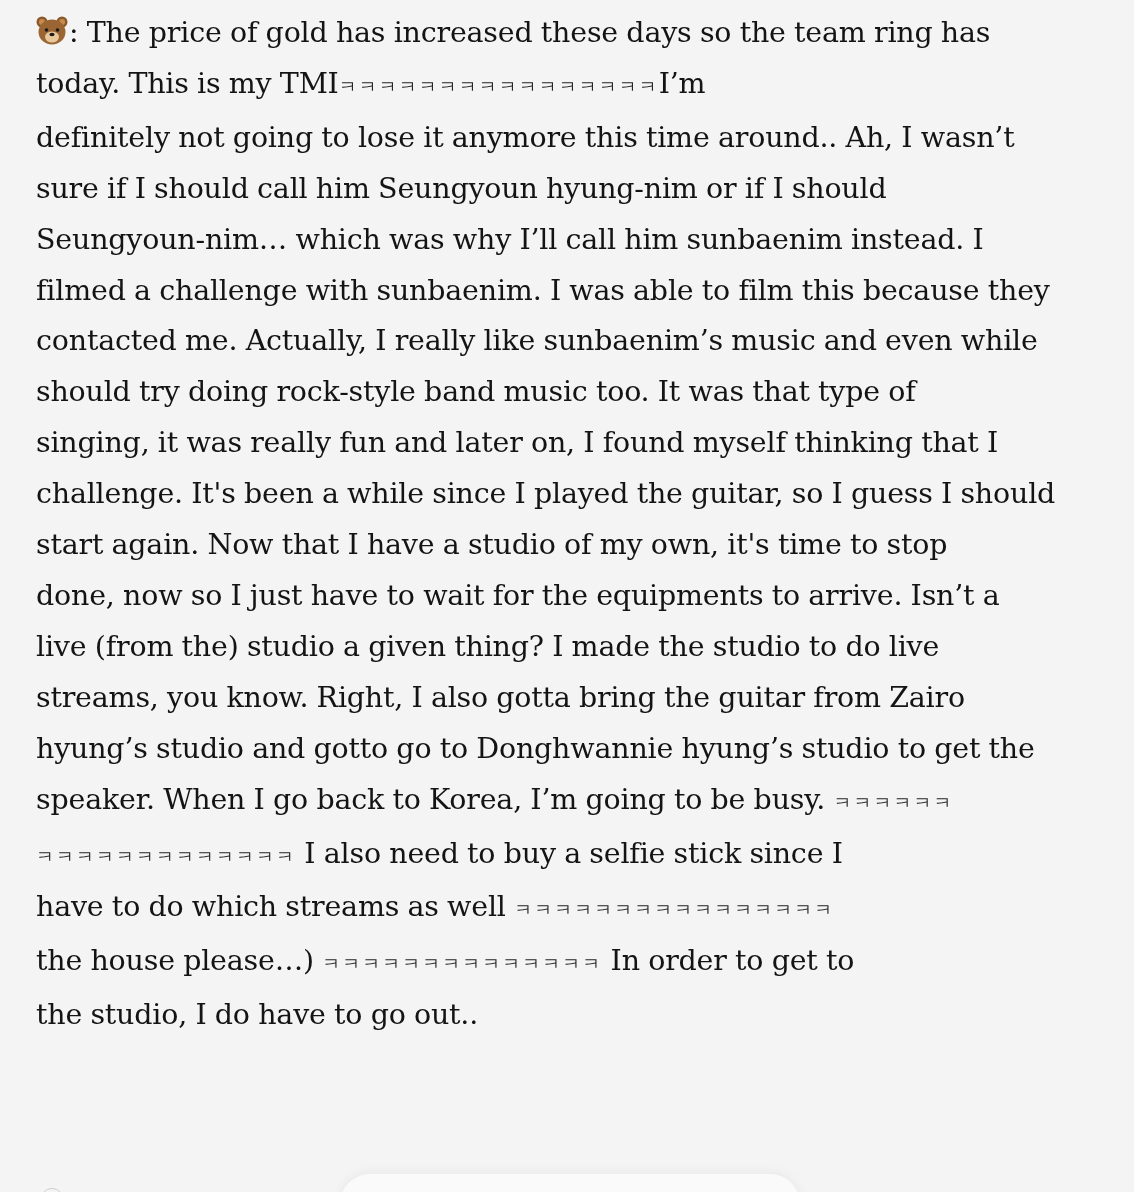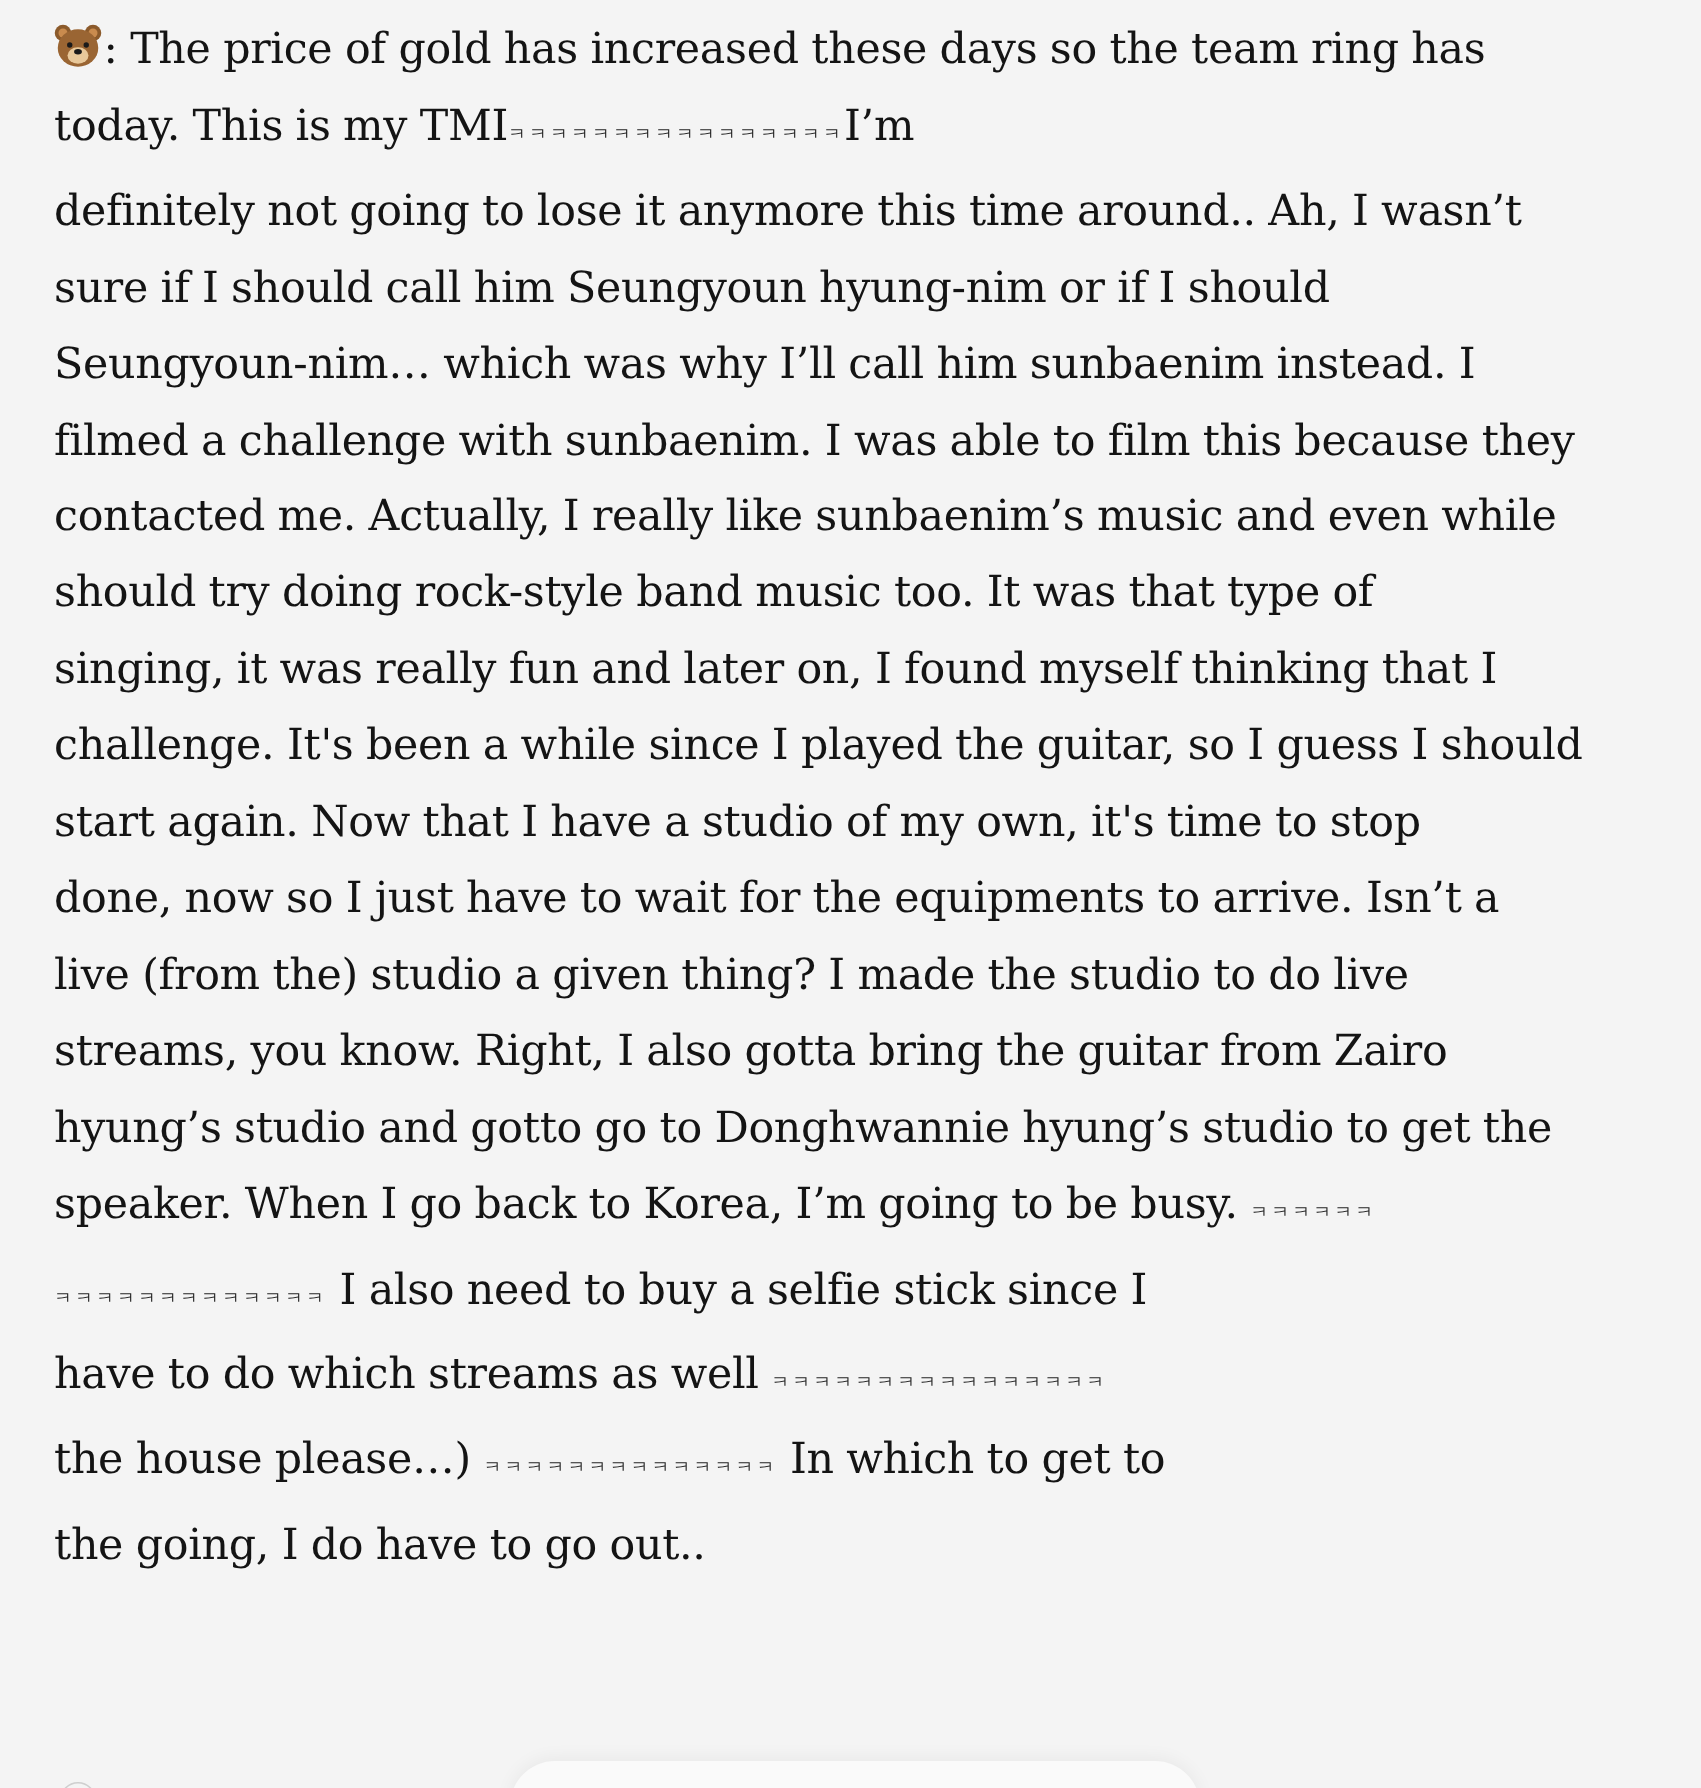--- a/index.html
+++ b/index.html
@@ -24,22 +24,22 @@
       line-height: 50.9px;
       color: #141414;
       letter-spacing: -0.2px;
       word-spacing: -0.5px;
     }
     .line {
       display: block;
       white-space: nowrap;
     }
     .kk {
-      font-family: Liberation Mono, monospace;
-      font-size: 12px;
+      font-family: Liberation Serif, serif;
+      font-size: 18px;
       letter-spacing: 2px;
       color: #222;
     }
     .bear {
       display: inline-block;
       width: 32px;
       height: 30px;
       vertical-align: -4px;
       margin-right: 1px;
     }
@@ -89,18 +89,18 @@
     <span class="line"><span>singing, it was really fun and later on, I found myself thinking that I</span></span>
     <span class="line"><span>challenge. It's been a while since I played the guitar, so I guess I should</span></span>
     <span class="line"><span>start again. Now that I have a studio of my own, it's time to stop</span></span>
     <span class="line"><span>done, now so I just have to wait for the equipments to arrive. Isn’t a</span></span>
     <span class="line"><span>live (from the) studio a given thing? I made the studio to do live</span></span>
     <span class="line"><span>streams, you know. Right, I also gotta bring the guitar from Zairo</span></span>
     <span class="line"><span>hyung’s studio and gotto go to Donghwannie hyung’s studio to get the</span></span>
     <span class="line"><span>speaker. When I go back to Korea, I’m going to be busy. </span><span class="kk">ㅋㅋㅋㅋㅋㅋ</span></span>
     <span class="line"><span class="kk">ㅋㅋㅋㅋㅋㅋㅋㅋㅋㅋㅋㅋㅋ</span><span> I also need to buy a selfie stick since I</span></span>
     <span class="line"><span>have to do which streams as well </span><span class="kk">ㅋㅋㅋㅋㅋㅋㅋㅋㅋㅋㅋㅋㅋㅋㅋㅋ</span></span>
-    <span class="line"><span>the house please…) </span><span class="kk">ㅋㅋㅋㅋㅋㅋㅋㅋㅋㅋㅋㅋㅋㅋ</span><span> In which to get to</span></span>
-    <span class="line"><span>the going, I do have to go out..</span></span>
+    <span class="line"><span>the house please…) </span><span class="kk">ㅋㅋㅋㅋㅋㅋㅋㅋㅋㅋㅋㅋㅋㅋ</span><span> In order to get to</span></span>
+    <span class="line"><span>the studio, I do have to go out..</span></span>
   </div>
 
 <div class="bottom-circle"></div>
 <div class="bottom-pill"></div>
 
 </body></html>

